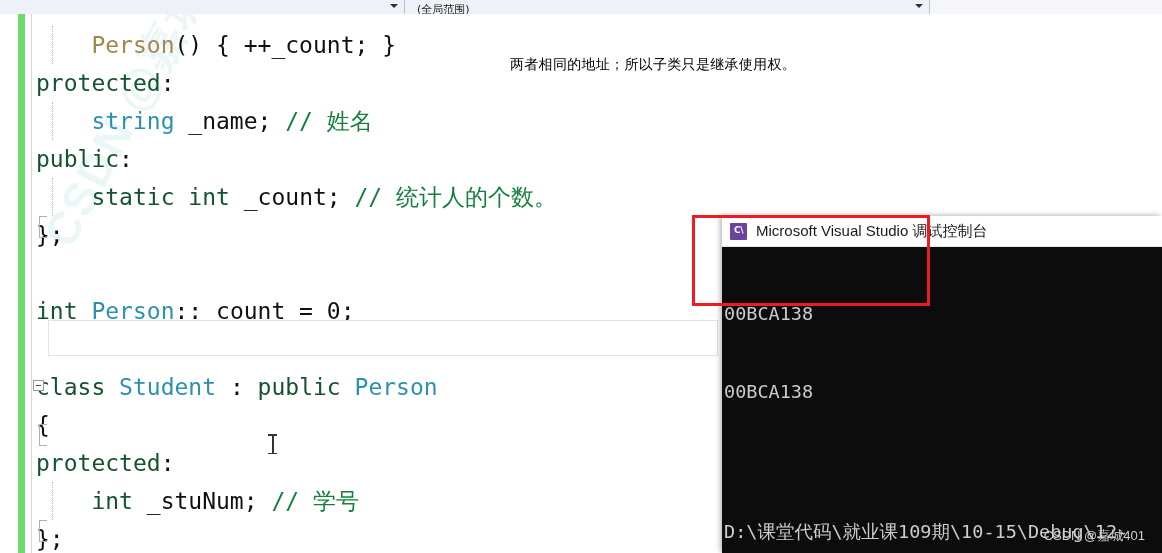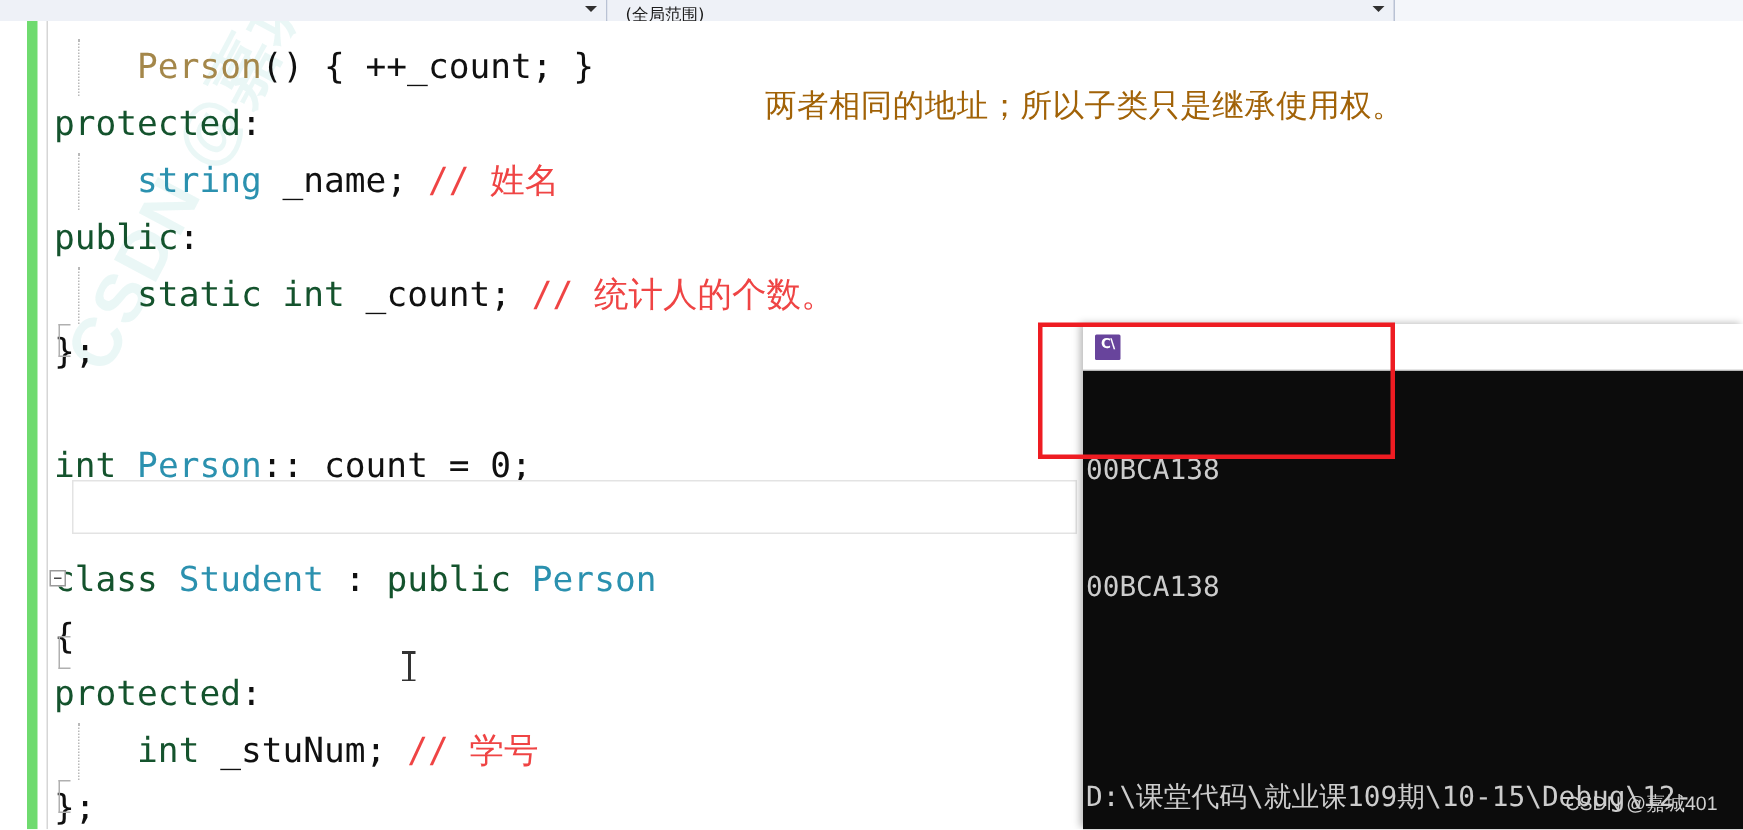--- a/index.html
+++ b/index.html
@@ -145,21 +145,21 @@
     left: 39px;
     width: 7px;
     border-left: 1px solid #b0b0b0;
     border-top: 1px solid #b0b0b0;
     border-bottom: 1px solid #b0b0b0;
   }
 
   .kw   { color: #14532d; }
   .typ  { color: #2b91af; text-align: center; }
   .fn   { color: #a4874a; }
-  .cmt  { color: #ef4444; }
+  .cmt  { color: #15803d; }
   .pln  { color: #101010; }
 
   
   .blank-box {
     position: absolute;
     left: 48px;
     top: 306px;
     width: 670px;
     height: 36px;
     border: 1px solid #e3e3e3;
@@ -191,22 +191,22 @@
     background: #333;
     display: block;
   }
 
   
   .annotation {
     position: absolute;
     left: 510px;
     top: 56px;
     font-family: "DejaVu Sans", sans-serif;
-    font-size: 21px;
-    color: #a16207;
+    font-size: 14px;
+    color: #000000;
     white-space: nowrap;
     letter-spacing: 0.3px;
   }
 
   
   .console-win {
     position: absolute;
     left: 722px;
     top: 216px;
     width: 440px;
@@ -313,20 +313,21 @@
       </div>
   </div>
 
   <div class="annotation">两者相同的地址；所以子类只是继承使用权。</div>
 
   <div class="console-win">
     <div class="console-title">
       <span class="console-icon">
         <span>C\</span>
       </span>
+      <span class="console-title-text">Microsoft Visual Studio 调试控制台</span>
     </div>
     <div class="console-body">
       <div class="console-line">00BCA138</div>
       <div class="console-line">00BCA138</div>
       <div class="console-spacer"></div>
       <div class="console-line">D:\课堂代码\就业课109期\10-15\Debug\12-</div>
       
     </div>
     <div class="csdn-mark">CSDN @嘉城401</div>
   </div>

